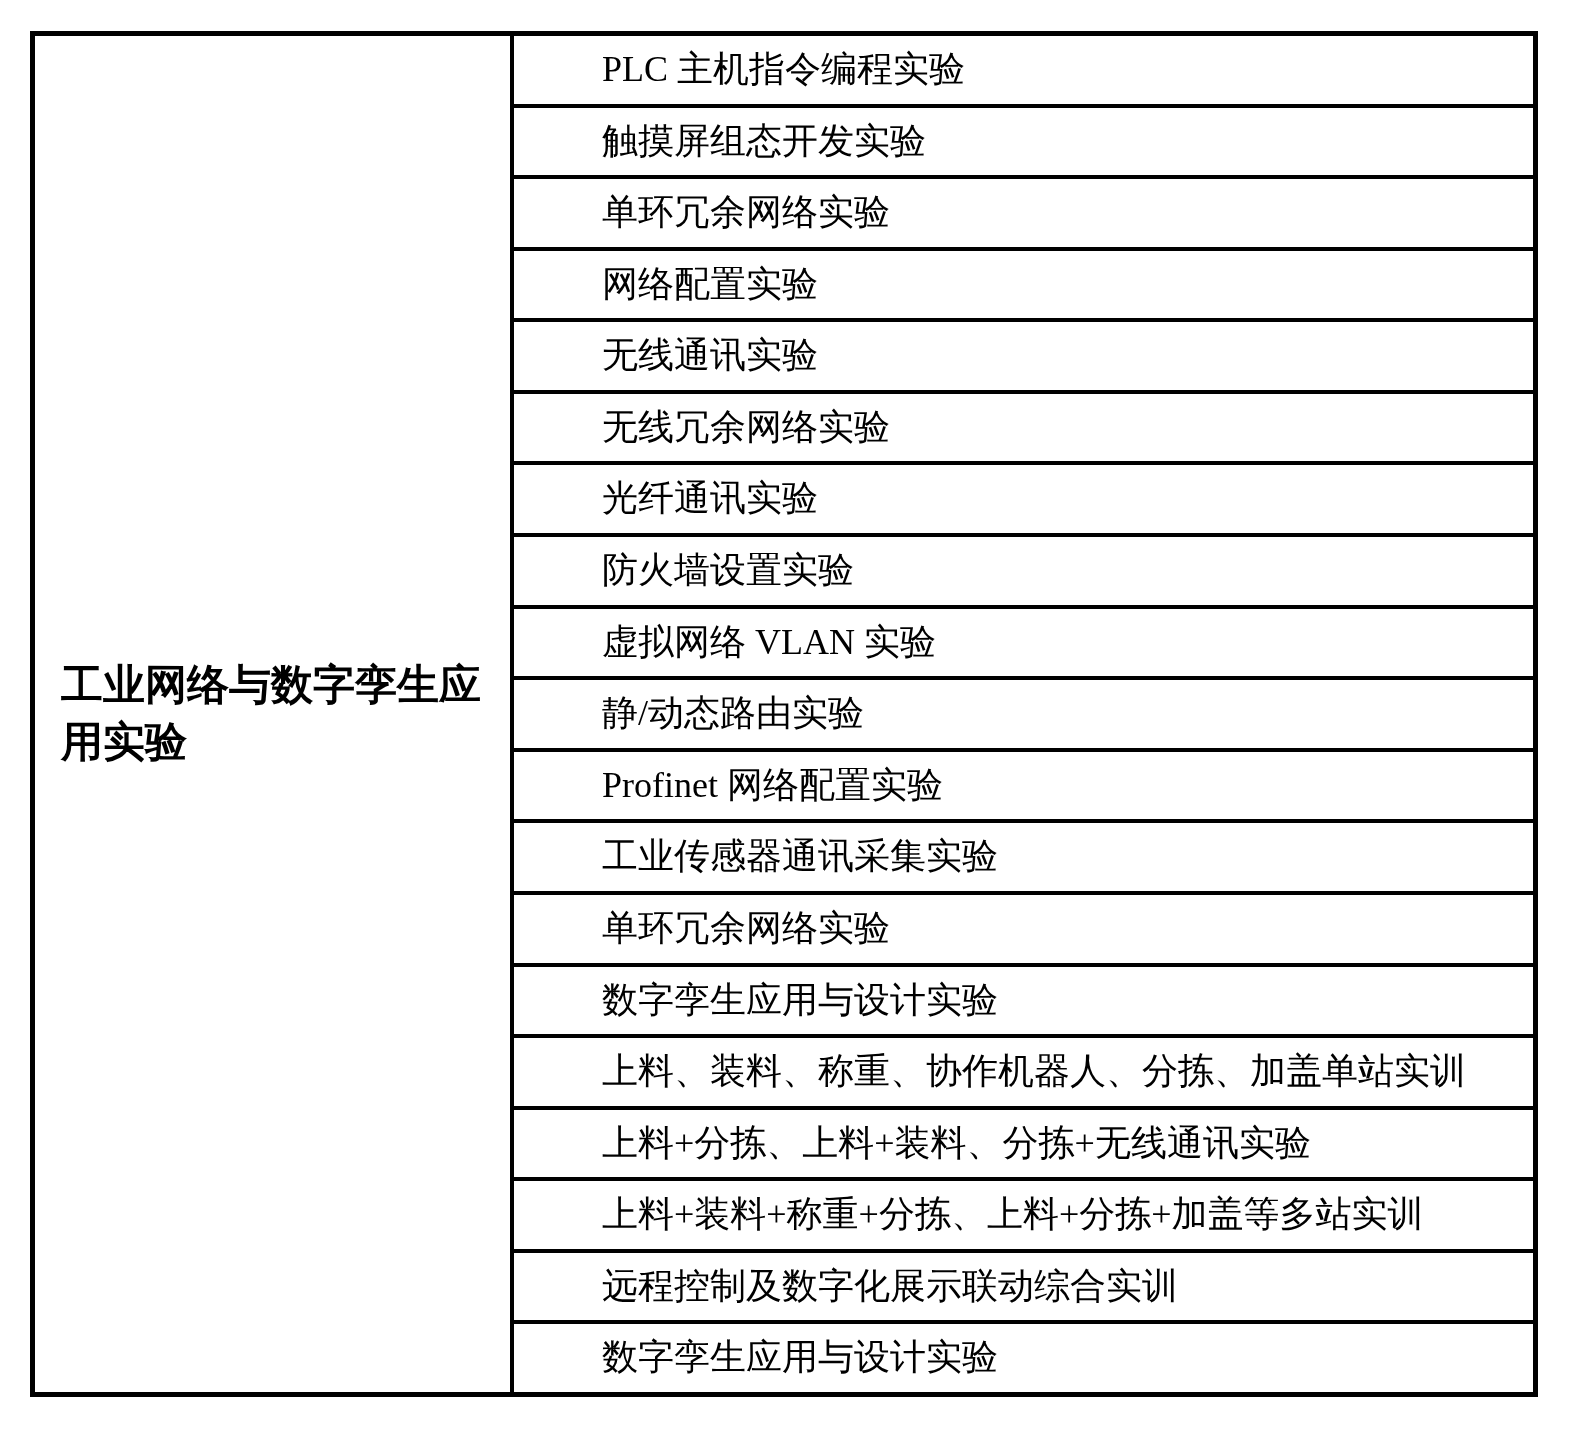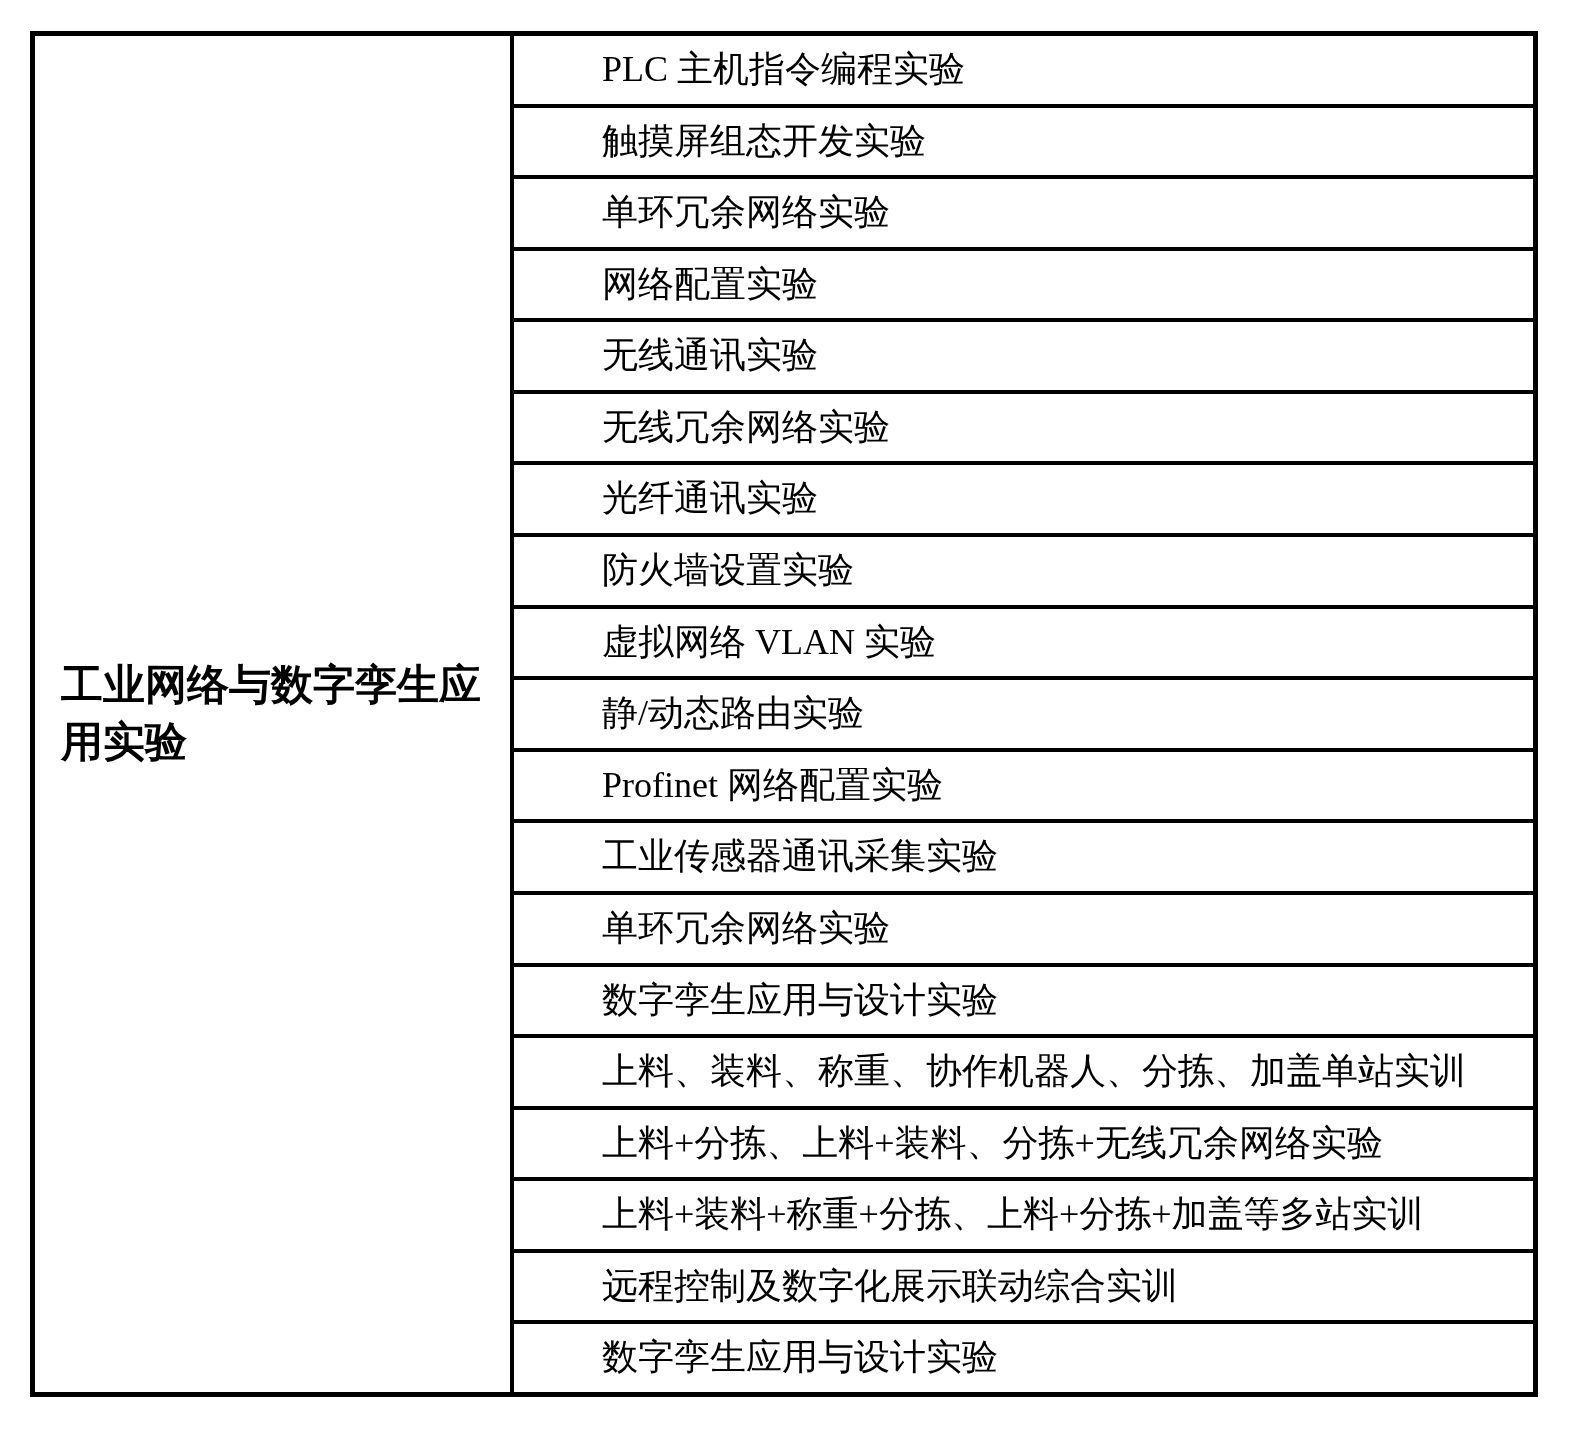--- a/index.html
+++ b/index.html
@@ -137,21 +137,21 @@
 
   <div class="exp-row">
     <span class="exp-label">数字孪生应用与设计实验</span>
   </div>
 
   <div class="exp-row">
     <span class="exp-label">上料、装料、称重、协作机器人、分拣、加盖单站实训</span>
   </div>
 
   <div class="exp-row">
-    <span class="exp-label">上料+分拣、上料+装料、分拣+无线冗余网络实验</span>
+    <span class="exp-label">上料+分拣、上料+装料、分拣+无线通讯实验</span>
   </div>
 
   <div class="exp-row">
     <span class="exp-label">上料+装料+称重+分拣、上料+分拣+加盖等多站实训</span>
   </div>
 
   <div class="exp-row">
     <span class="exp-label">远程控制及数字化展示联动综合实训</span>
   </div>
 

